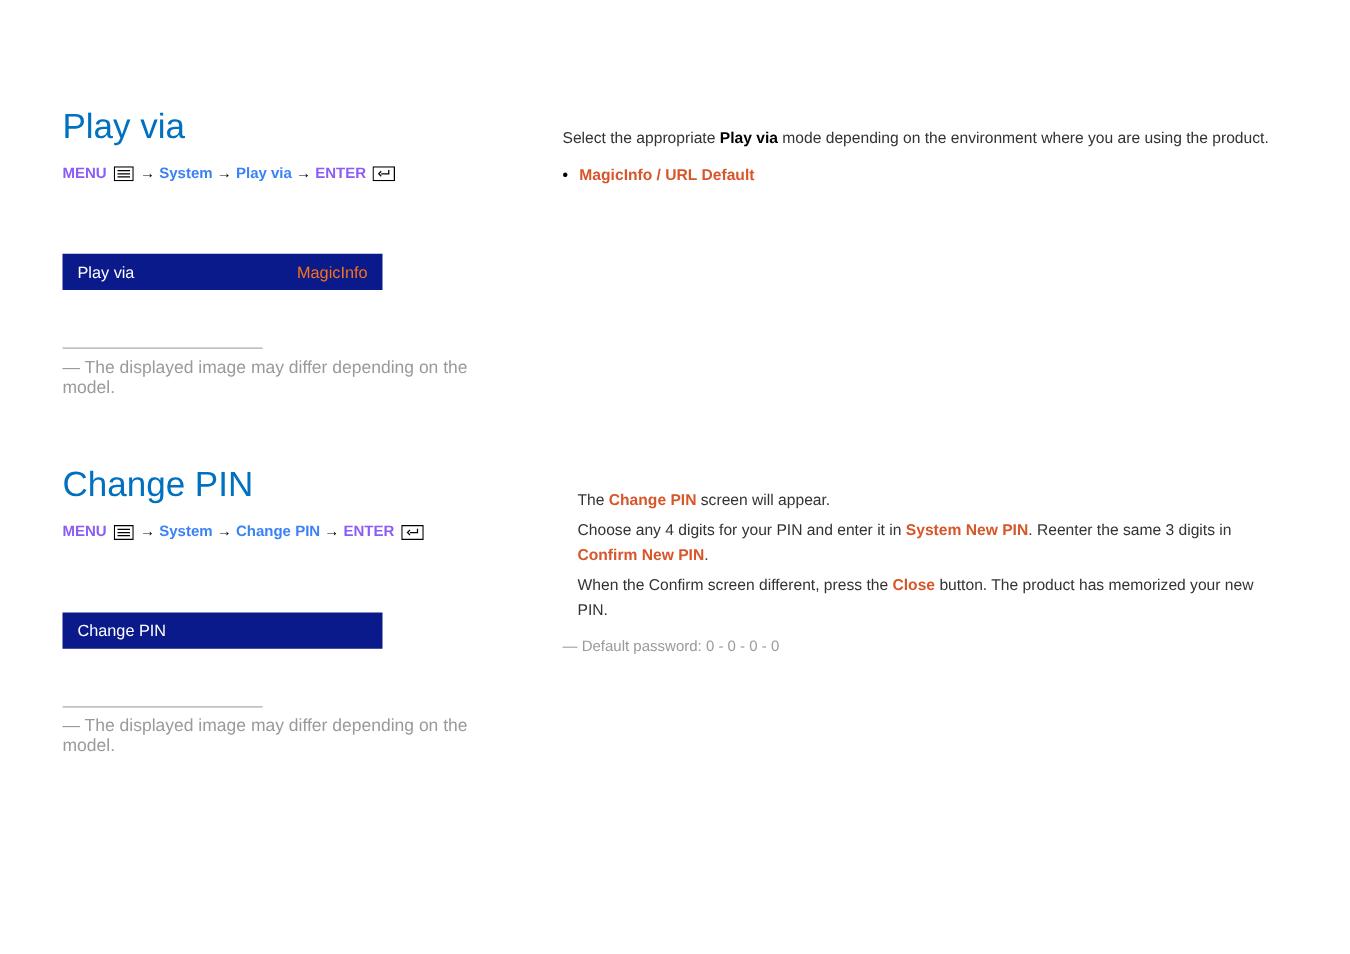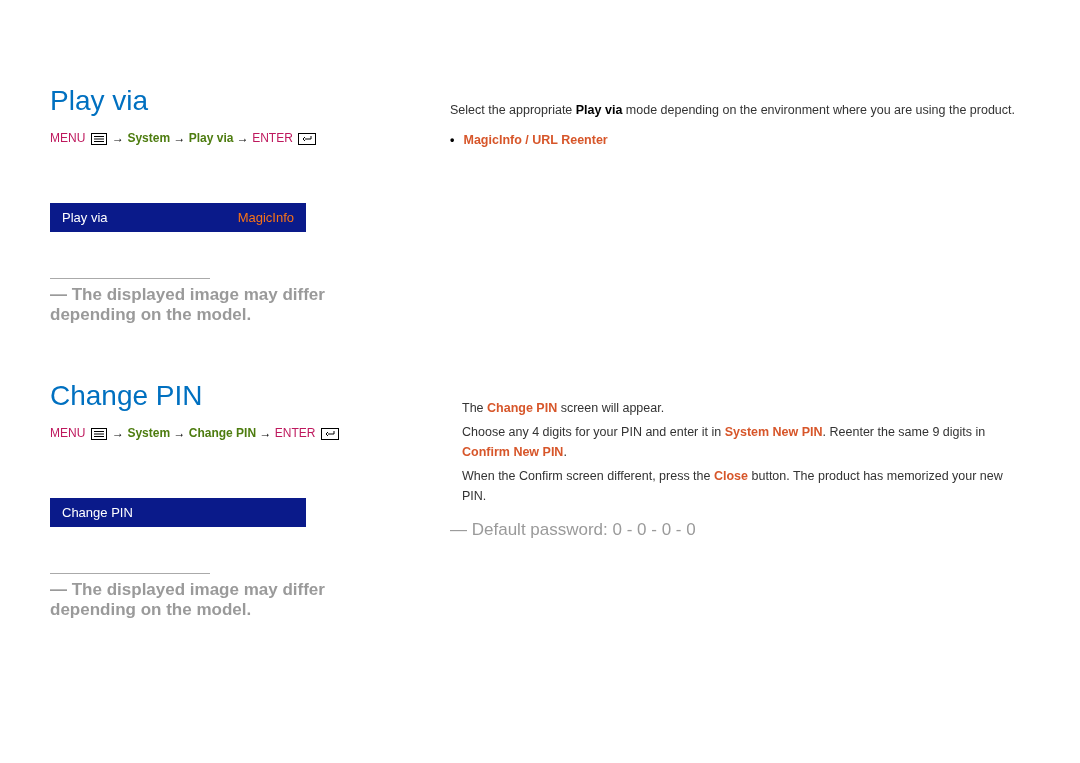--- a/index.html
+++ b/index.html
@@ -17,23 +17,23 @@
   .right-col { margin-left: 400px; padding-top: 15px; }
 
   h1 {
     color: #0070c0;
     font-weight: 400;
     font-size: 28px;
     margin-bottom: 14px;
   }
 
   .nav-path { font-size: 12px; }
-  .nav-path .bold { font-weight: 400; color: #be185d; }
+  .nav-path .bold { font-weight: 700; color: #8b5cf6; }
   .nav-path .arrow { font-weight: 400; color: #000; }
-  .nav-path .highlight { font-weight: 700; color: #4d7c0f; }
+  .nav-path .highlight { font-weight: 700; color: #3b82f6; }
 
   .menu-icon, .enter-icon {
     display: inline-block;
     vertical-align: -3px;
     margin: 0 2px;
   }
 
   .osd-box {
     width: 256px;
     background: #0a1a8a;
@@ -41,39 +41,38 @@
     padding: 7px 12px;
     margin-top: 55px;
     font-size: 13px;
     display: flex;
     justify-content: space-between;
   }
   .osd-box .right { color: #f97316; }
 
   .hr-short { width: 160px; border:0; border-top:1px solid #aaa; margin-top:46px; }
   .note {
-    font-size: 17px;
+    font-size: 14px;
     color: #9a9a9a;
     margin-top: 6px;
-    font-weight: bold;
   }
 
   .section2 { clear: both; padding-top: 55px; }
   .section2 .left-col { float:left; width:360px; }
   .section2 .right-col { margin-left:400px; padding-top: 18px; }
 
   .body-text { font-size: 12.5px; line-height: 1.6; color:#333; }
   .body-text .bold { font-weight:700; color:#000; }
   .body-text .highlight { font-weight:700; color:#d7562a; }
 
   .bullet-row { margin-top:10px; }
   .bullet-row .dot { display:inline-block; width:10px; color:#000; font-weight:700; vertical-align:top; }
   .bullet-row .txt { color:#d7562a; font-weight:700; font-size:12.5px; }
 
-  .dash-note { font-size:17px; color:#9a9a9a; margin-top:10px; }
+  .dash-note { font-size:12px; color:#9a9a9a; margin-top:10px; }
   .dash-note::before { content:"― "; color:#9a9a9a; }
 
   .sec2-right p { margin-bottom:4px;margin-left:12px; }
 </style>
 </head>
 <body>
 
 <div class="page">
 
   <div class="left-col">
@@ -111,21 +110,21 @@
     <hr class="hr-short">
     <div class="note">― <span>The displayed image may differ depending on the model.</span></div>
   </div>
 
   <div class="right-col body-text">
     <p>
       <span>Select the appropriate </span><span class="bold">Play via</span><span> mode depending on the environment where you are using the product.</span>
     </p>
     <div class="bullet-row">
       <span class="dot">•</span>
-      <span class="txt">MagicInfo / URL Reenter</span>
+      <span class="txt">MagicInfo / URL Default</span>
     </div>
   </div>
 
   <div class="section2">
     <div class="left-col">
       <h1>Change PIN</h1>
       <div class="nav-path">
         <span class="bold">MENU</span>
         <span class="menu-icon">
           <svg width="16" height="12">
@@ -156,21 +155,21 @@
 
       <hr class="hr-short">
       <div class="note">― <span>The displayed image may differ depending on the model.</span></div>
     </div>
 
     <div class="right-col body-text sec2-right">
       <p>
         <span>The </span><span class="highlight">Change PIN</span><span> screen will appear.</span>
       </p>
       <p>
-        <span>Choose any 4 digits for your PIN and enter it in </span><span class="highlight">System New PIN</span><span>. Reenter the same 9 digits in </span><span class="highlight">Confirm New PIN</span><span>.</span>
+        <span>Choose any 4 digits for your PIN and enter it in </span><span class="highlight">System New PIN</span><span>. Reenter the same 3 digits in </span><span class="highlight">Confirm New PIN</span><span>.</span>
       </p>
       <p>
         <span>When the Confirm screen different, press the </span><span class="highlight">Close</span><span> button. The product has memorized your new PIN.</span>
       </p>
       <div class="dash-note"><span>Default password: 0 - 0 - 0 - 0</span></div>
     </div>
   </div>
 
 </div>
 

